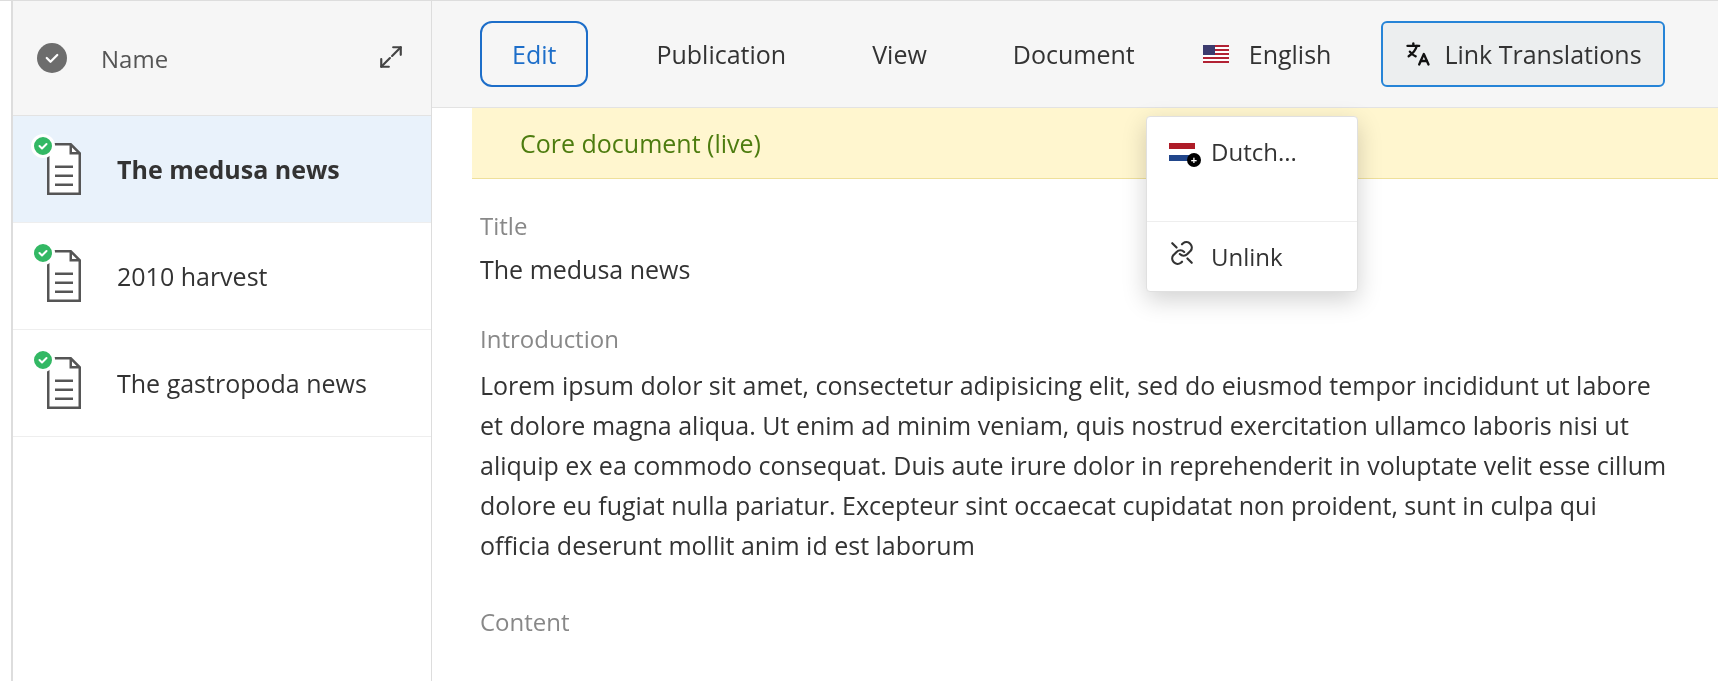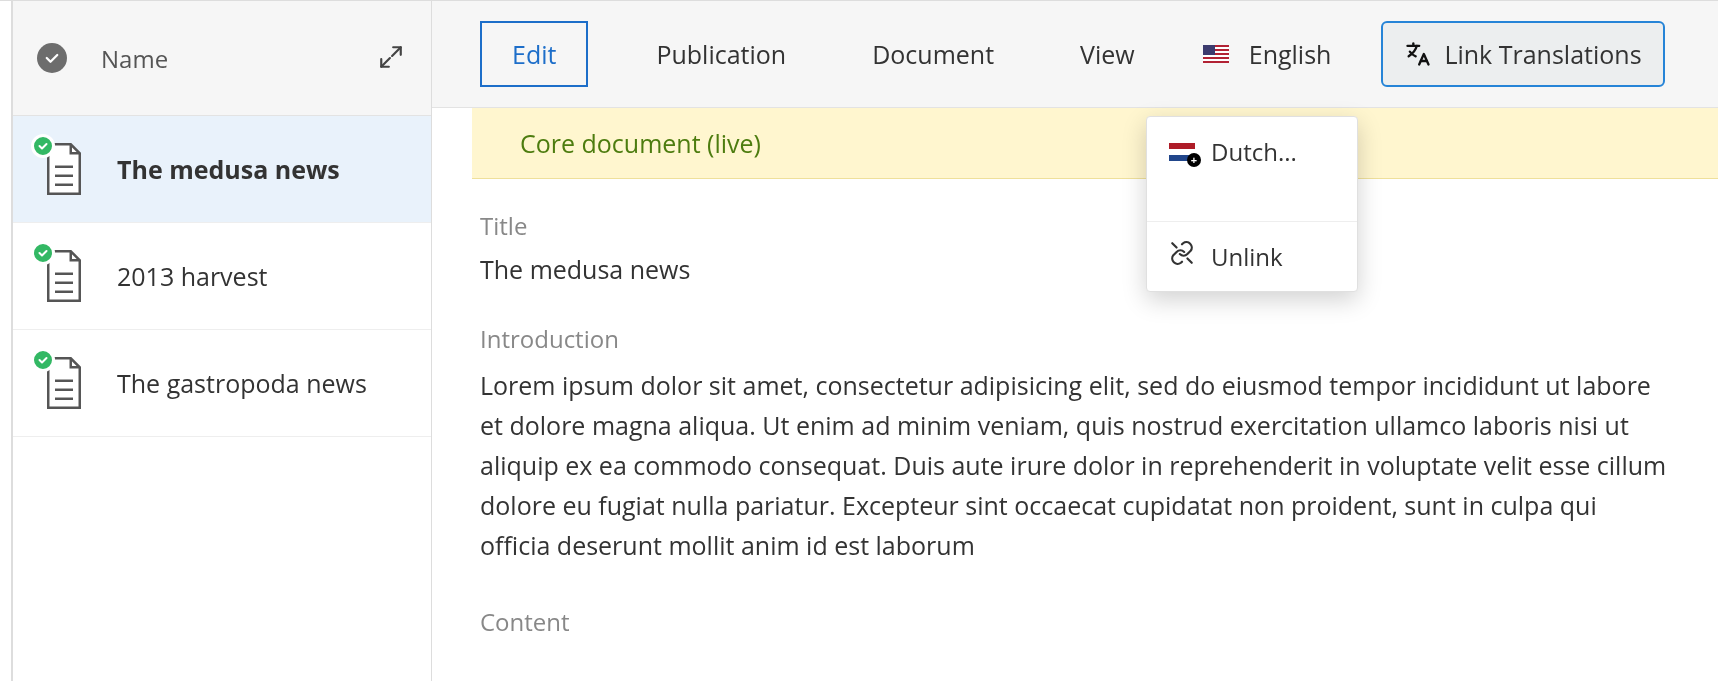--- a/index.html
+++ b/index.html
@@ -85,21 +85,21 @@
     font-size: 25px;
     color: #333;
   }
   .toolbar .menu-btn {
     background: transparent;
     border: none;
     font-size: 25px;
     font-family: inherit;
     color: #333;
     padding: 14px 18px;
-    border-radius: 0;
+    border-radius: 12px;
     cursor: pointer;
     display: inline-flex; align-items: center; gap: 12px;
   }
   .toolbar .menu-btn.edit {
     color: #1d6ec9;
     border: 2px solid #1d6ec9;
     padding: 14px 30px;
   }
   .toolbar .menu-btn.translations {
     background: #eceeef;
@@ -234,21 +234,21 @@
             <line x1="12" y1="22" x2="28" y2="22"></line>
             <line x1="12" y1="30" x2="28" y2="30"></line>
             <line x1="12" y1="38" x2="28" y2="38"></line>
           </svg>
           <span class="status-badge">
             <svg viewBox="0 0 24 24" fill="none" stroke="#fff" stroke-width="4" stroke-linecap="round" stroke-linejoin="round">
                 <polyline points="5 12 10 17 19 8"></polyline>
               </svg>
           </span>
         </span>
-        <span class="doc-label">2013 harvest</span>
+        <span class="doc-label">2010 harvest</span>
       </div>
 
       <div class="doc-item">
         <span class="doc-icon">
           <svg class="page" viewBox="0 0 40 48" fill="none" stroke="#555" stroke-width="2.2">
             <path d="M6 2h20l8 8v36H6z" fill="#fff"></path>
             <path d="M26 2v8h8"></path>
             <line x1="12" y1="22" x2="28" y2="22"></line>
             <line x1="12" y1="30" x2="28" y2="30"></line>
             <line x1="12" y1="38" x2="28" y2="38"></line>
@@ -267,24 +267,24 @@
 
   <main class="main">
     <div class="toolbar">
       <button class="menu-btn edit">
         <span>Edit</span>
       </button>
       <button class="menu-btn">
         <span>Publication</span>
       </button>
       <button class="menu-btn">
+        <span>View</span>
+      </button>
+      <button class="menu-btn">
         <span>Document</span>
-      </button>
-      <button class="menu-btn">
-        <span>View</span>
       </button>
       <span class="lang">
         <span class="flag us"></span>
         <span>English</span>
       </span>
       <button class="menu-btn translations">
         <span class="translate-icon">
           <svg viewBox="0 0 24 24" fill="none" stroke="#111" stroke-width="2" stroke-linecap="round" stroke-linejoin="round">
             <path d="M3 5h10"></path>
               <path d="M8 3v2"></path>

